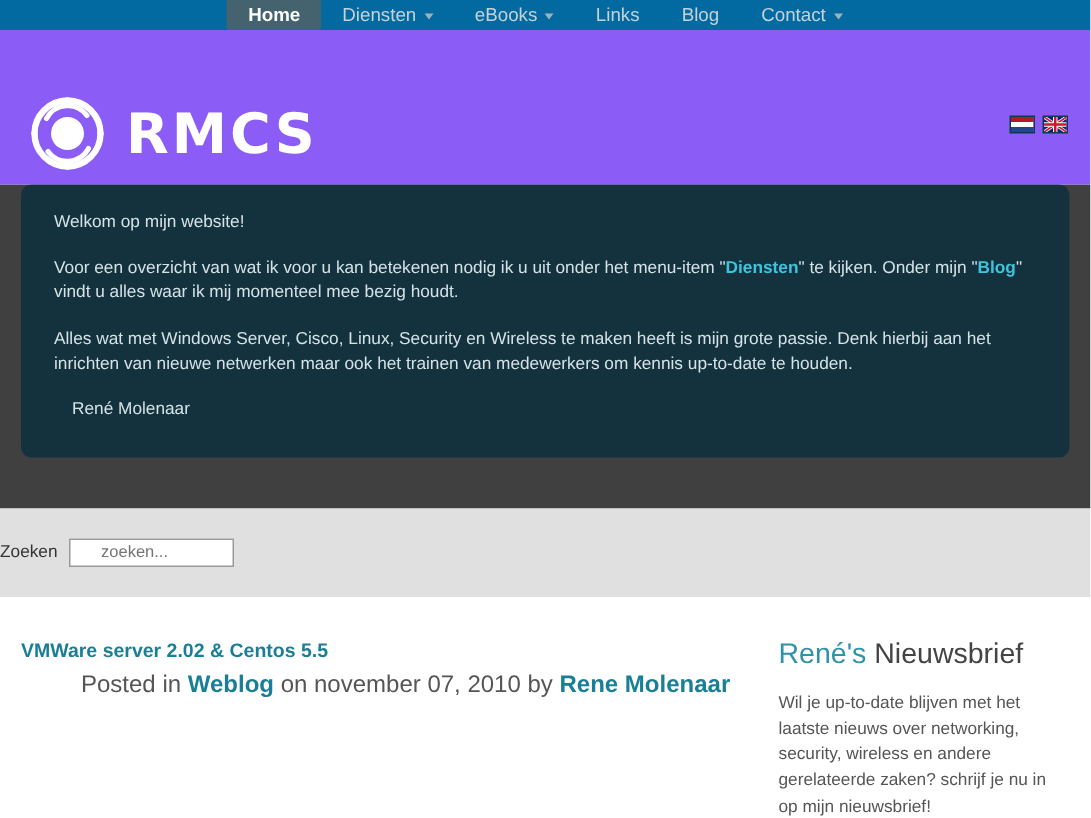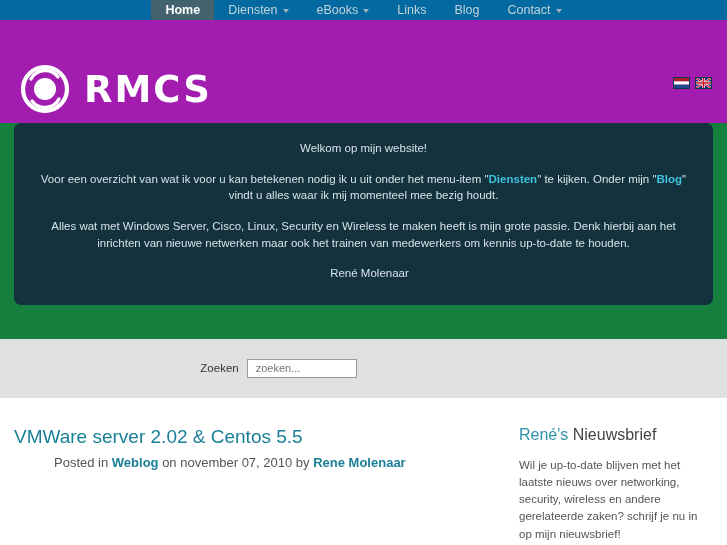--- a/index.html
+++ b/index.html
@@ -40,21 +40,21 @@
     border-left: 3.5px solid transparent;
     border-right: 3.5px solid transparent;
     border-top: 4px solid #9fb3bb;
     display: inline-block;
     position: relative;
     top: 1px;
   }
 
   
   .logoband {
-    background: #a21caf;
+    background: #8b5cf6;
     height: 103px;
     position: relative;
   }
   .logo-wrap {
     position: absolute;
     left: 18px; top: 42px;
     display: flex; align-items: center; gap: 12px;
   }
   .logo-mark { width: 54px; height: 54px; display: block; }
   .logo-text {
@@ -65,75 +65,75 @@
     font-family: "DejaVu Sans", sans-serif;
   }
   .flags {
     position: absolute;
     right: 15px; top: 57px;
     display: flex; gap: 5px;
   }
   .flag { width: 17px; height: 12px; display: block; border: 1px solid #0c3b4e; }
 
   
-  .panelzone { background: #15803d; padding: 0 14px 34px 14px; text-align: center; }
+  .panelzone { background: #404040; padding: 0 14px 34px 14px; }
   .panel {
     background: #13323e;
     border-radius: 7px;
     padding: 17px 22px 22px 22px;
     color: #d5e2e7;
     font-size: 11.5px;
     line-height: 1.45;
   }
   .panel p { margin-bottom: 14px; }
   .panel p:last-child { margin-bottom: 0; }
   .panel a { color: #3fc3dd; font-weight: bold; text-decoration: none; }
   .sig { line-height: 1.5; margin-left: 12px; }
 
   
   .searchzone {
     background: #e0e0e0;
     height: 59px;
     display: flex;
     align-items: center;
-    justify-content: center;
+    justify-content: flex-start;
     padding-right: 170px;
     gap: 8px;
   }
   .search-label { font-size: 11.5px; color: #333333; }
   .search-input {
     width: 110px;
     height: 19px;
     border: 1px solid #9a9a9a;
     background: #ffffff;
     font-size: 11px;
     color: #666666;
-    padding: 0 8px;
+    padding: 0 20px;
     font-family: "Liberation Sans", sans-serif;
   }
 
   
   .content {
     display: flex;
     padding: 28px 14px 0 14px;
     gap: 18px;
     background: #ffffff;
   }
   .article { width: 487px; }
   .article-title {
     color: #1a7f96;
-    font-size: 19px;
-    font-weight: normal;
+    font-size: 13px;
+    font-weight: bold;
     margin-bottom: 7px;
   }
-  .meta { font-size: 13px; color: #555555; margin-bottom: 15px; padding-left: 40px; }
+  .meta { font-size: 16px; color: #555555; margin-bottom: 15px; padding-left: 40px; }
   .meta a { color: #1a7f96; font-weight: bold; text-decoration: none; }
 
   .sidebar { width: 190px; }
-  .side-title { font-size: 16px; margin-bottom: 13px; color: #444444; }
+  .side-title { font-size: 19px; margin-bottom: 13px; color: #444444; }
   .side-title .accent { color: #2e93a8; }
   .side-text {
     font-size: 11.5px;
     color: #555555;
     line-height: 1.5;
     margin-bottom: 16px;
   }
 </style>
 </head>
 <body>

